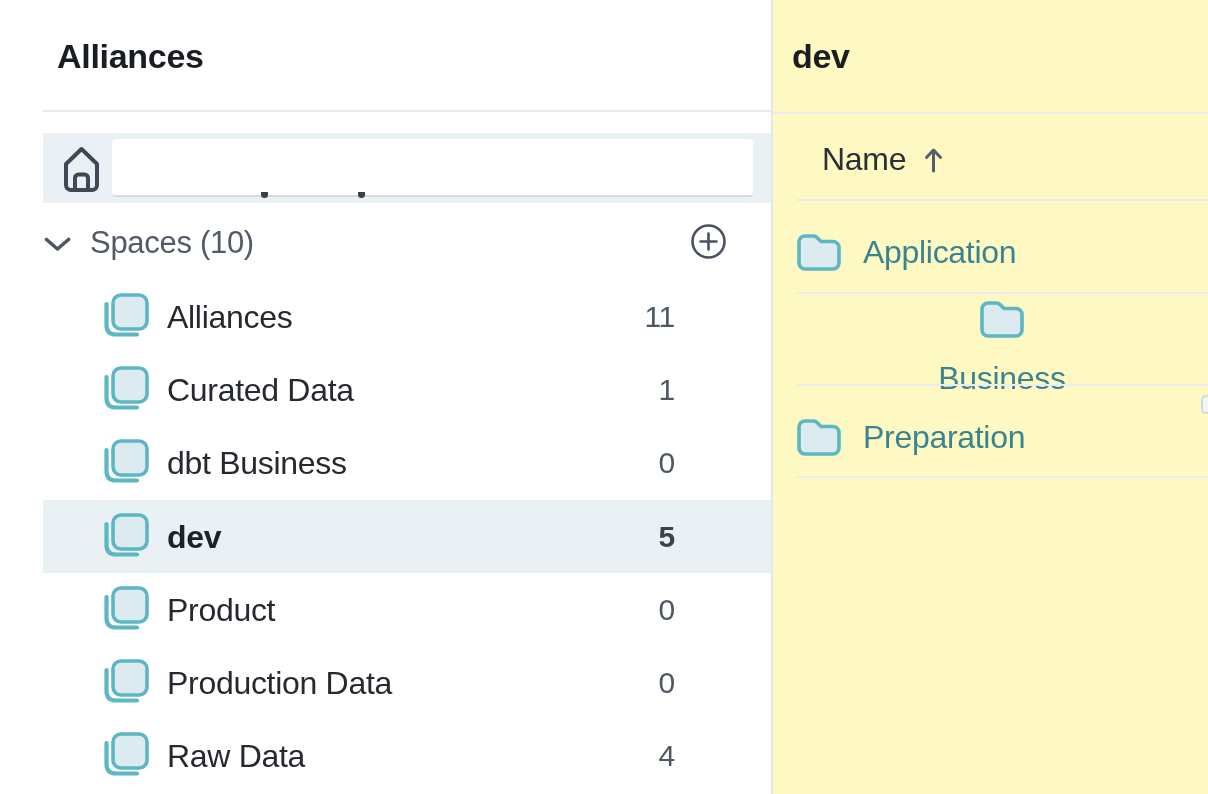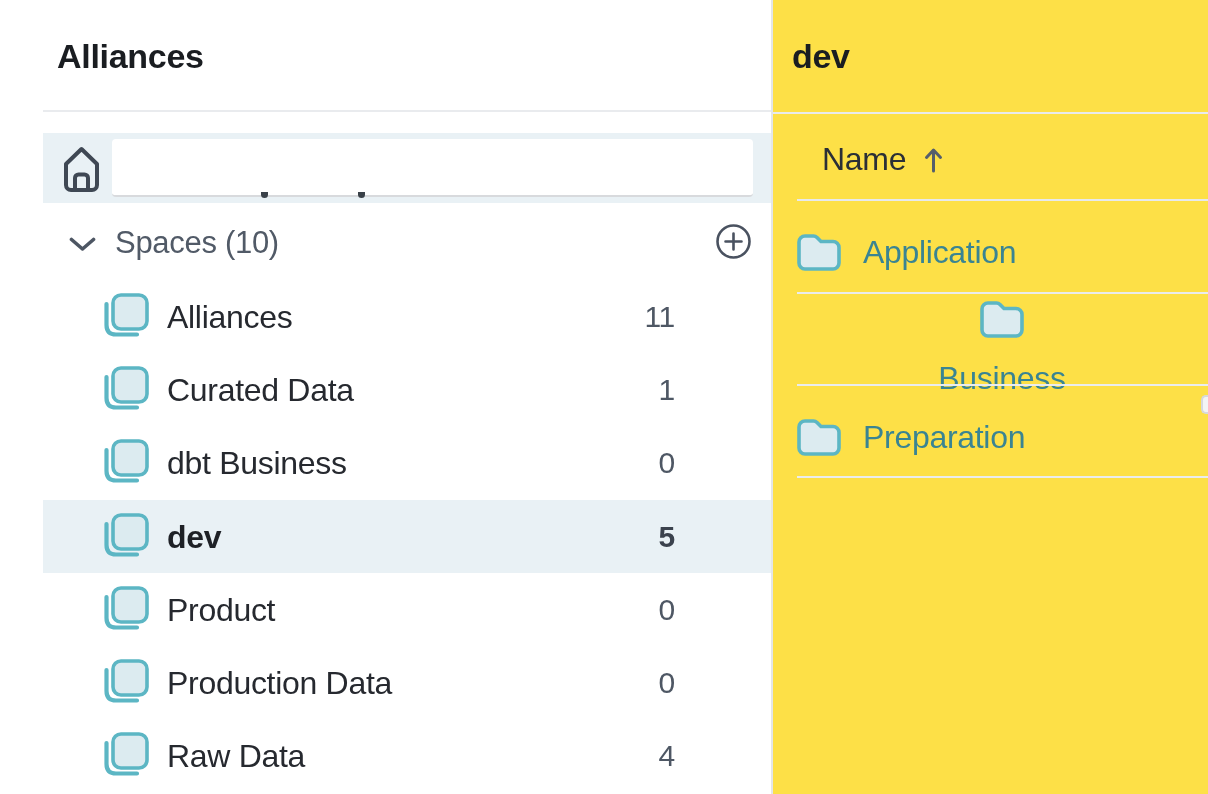--- a/index.html
+++ b/index.html
@@ -5,21 +5,21 @@
   * { margin:0; padding:0; box-sizing:border-box; }
   html,body { background:#ffffff; }
   body {
     font-family: "Liberation Sans", "DejaVu Sans", sans-serif;
     color:#24272d;
     -webkit-font-smoothing: antialiased;
   }
   #app {
     position:relative;
     width:1208px; height:794px;
-    background:#fde047;
+    background:#fef9c3;
     overflow:hidden;
     letter-spacing:-0.3px;
   }
 
   
   .left-panel {
     position:absolute; left:0; top:0; width:772px; height:794px;
     background:#ffffff;
   }
   .v-divider {
@@ -44,21 +44,21 @@
     background:#ffffff; border-radius:4px;
     border-bottom:2px solid #d8dadd;
     z-index:2;
   }
   .speck {
     position:absolute; top:59px; width:7px; height:6px;
     background:#3a4149; border-radius:0 0 4px 4px; z-index:3;
   }
 
   .spaces-header {
-    position:absolute; left:53px; top:222px; width:729px; height:40px;
+    position:absolute; left:28px; top:222px; width:729px; height:40px;
   }
   .chevron-wrap { position:absolute; left:16px; top:15px; cursor:pointer; }
   .spaces-label {
     position:absolute; left:62px; top:3px;
     font-size:31px; color:#515a67; cursor:pointer;
   }
   .plus-wrap { position:absolute; left:662px; top:1px; cursor:pointer; }
 
   .space-row {
     position:absolute; left:43px; width:729px; height:73px;

